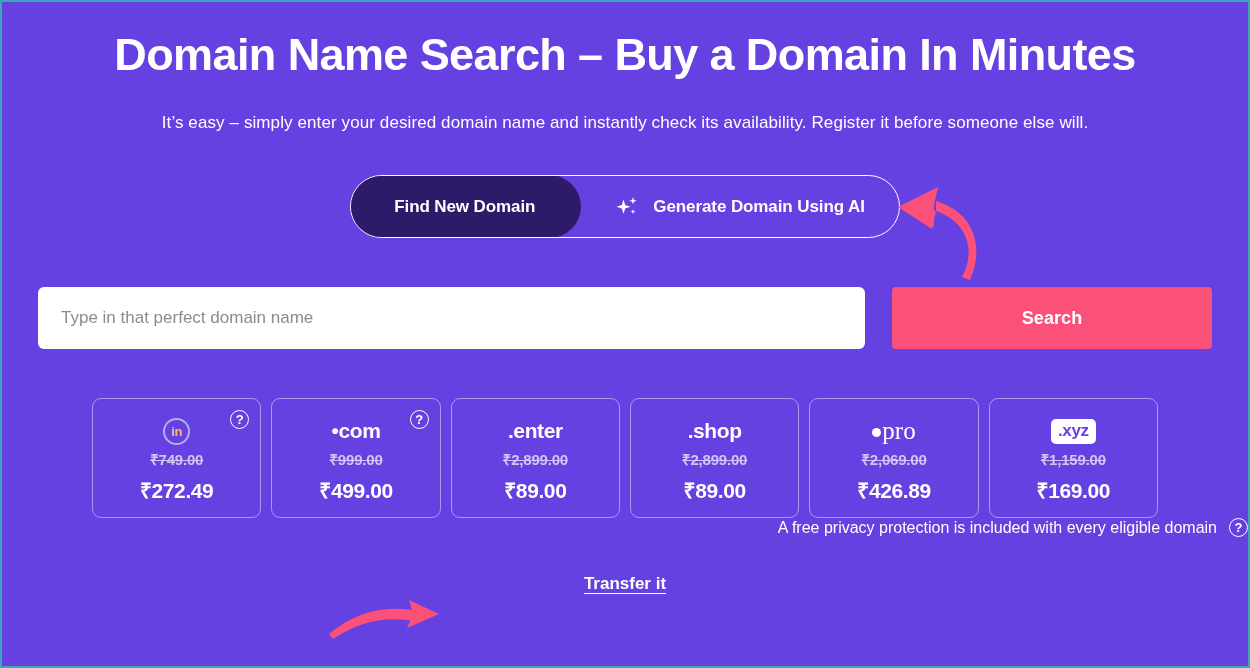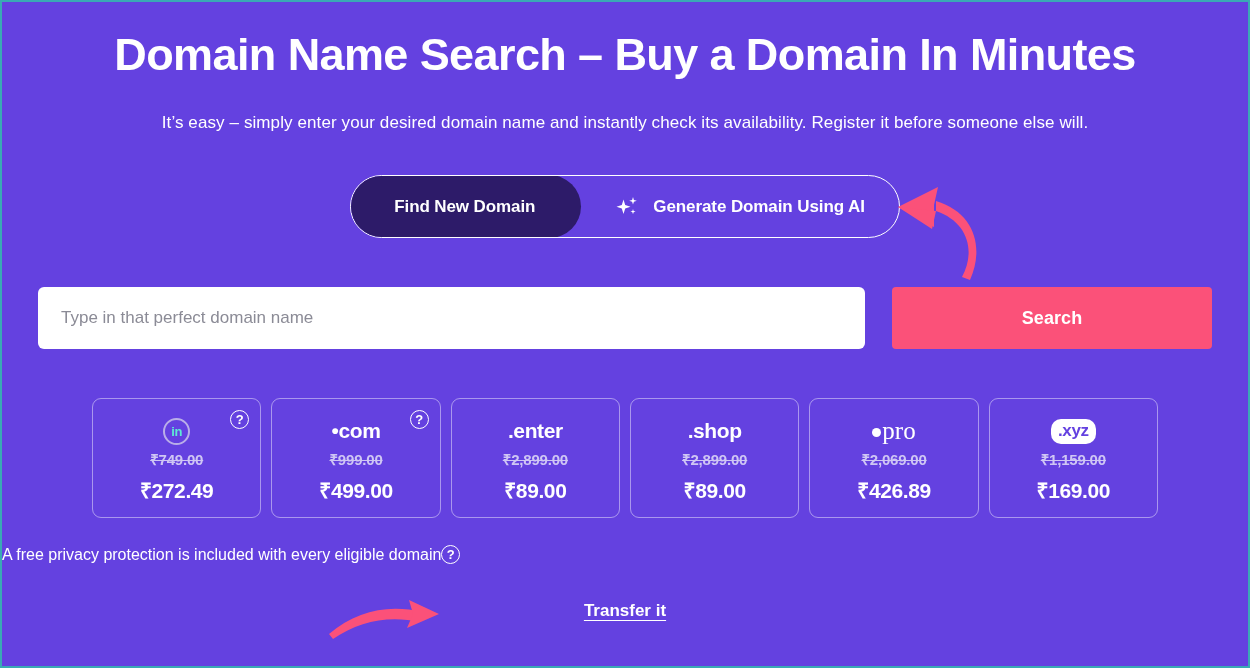--- a/index.html
+++ b/index.html
@@ -159,21 +159,21 @@
     font-weight: bold;
     letter-spacing: -0.4px;
   }
 
   
   .logo-in {
     width: 27px;
     height: 27px;
     border-radius: 50%;
     border: 2px solid #b9aee8;
-    color: #5eead4;
+    color: #fdba74;
     font-size: 13px;
     font-weight: bold;
     display: flex;
     align-items: center;
     justify-content: center;
     line-height: 1;
     letter-spacing: -0.3px;
   }
 
   
@@ -192,21 +192,21 @@
     border-radius: 50%;
     background: #ffffff;
     display: inline-block;
     margin-bottom: -2px;
   }
 
   
   .logo-xyz {
     background: #ffffff;
     color: #6441e0;
-    border-radius: 10px;
+    border-radius: 5px;
     padding: 1px 7px 2px 7px;
     font-size: 17px;
     font-weight: bold;
     letter-spacing: -0.4px;
     line-height: 1.3;
   }
 
   .tld-old {
     margin-top: 4px;
     color: #cfc6f4;
@@ -237,24 +237,24 @@
     font-weight: bold;
     display: flex;
     align-items: center;
     justify-content: center;
     line-height: 1;
     cursor: pointer;
   }
 
   
   .privacy-row {
-    margin-top: 27px;
-    display: flex;
-    align-items: center;
-    justify-content: flex-start;
+    display: flex;
+    align-items: center;
+    justify-content: flex-end;
+    gap: 12px;
     color: #ffffff;
     font-size: 16px;
   }
 
   .help-icon-inline {
     width: 19px;
     height: 19px;
     border-radius: 50%;
     border: 1.6px solid #ffffff;
     color: #ffffff;

